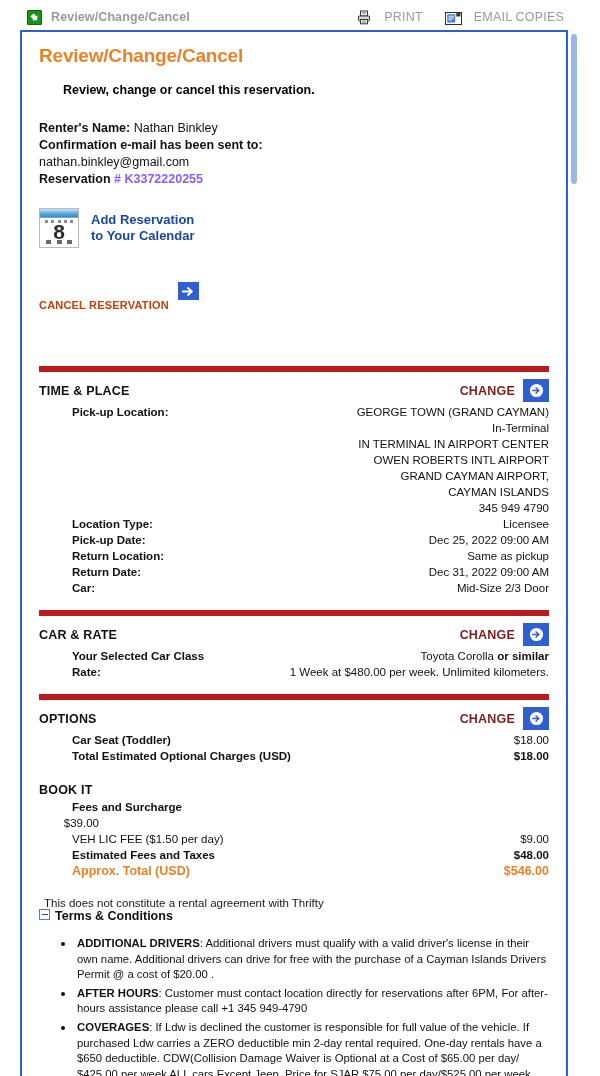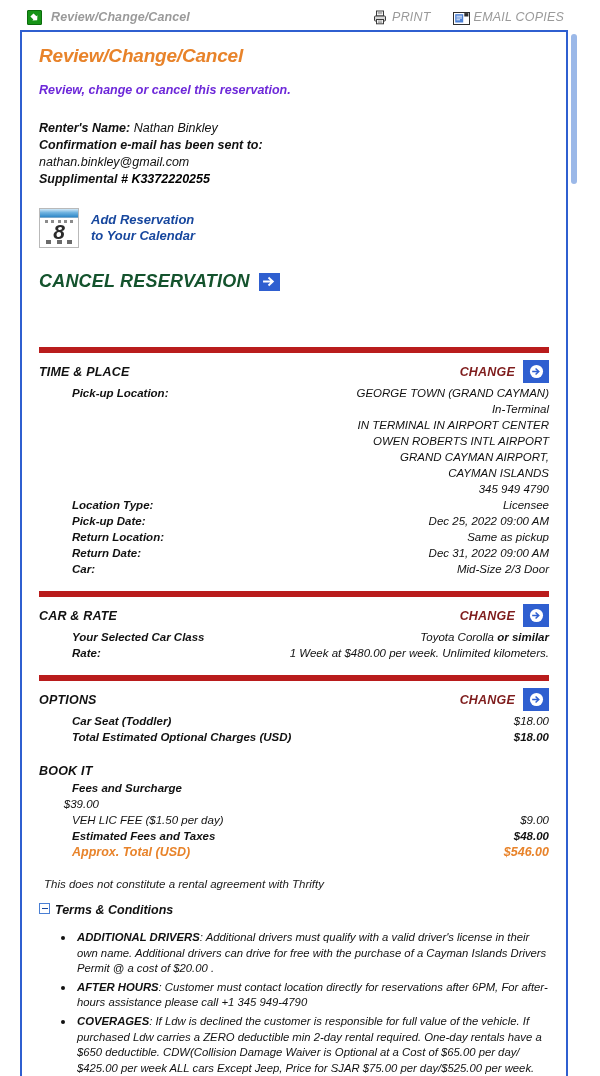--- a/index.html
+++ b/index.html
@@ -3,21 +3,21 @@
 <meta charset="utf-8">
 <style>
   * { box-sizing: border-box; }
   html, body {
     margin: 0; padding: 0;
     width: 600px; height: 1076px;
     background: #ffffff;
     font-family: "Liberation Sans", sans-serif;
     overflow: hidden;
   }
-  #page { position: relative; width: 536px; height: 1076px; background: #fff; font-style: italic; }
+  #page { position: relative; width: 536px; height: 1076px; background: #fff; }
 
   
   .topbar {
     position: absolute; left: 0; top: 0; width: 600px; height: 34px;
     display: flex; align-items: center;
   }
   .tb-left { display: flex; align-items: center; margin-left: 27px; }
   .green-icon {
     width: 15px; height: 15px; background: #169416;
     border: 1px solid #0c6b0c; border-radius: 1px;
@@ -26,21 +26,21 @@
   }
   .green-icon svg { display:block; }
   .tb-title {
     margin-left: 9px; font-size: 12.5px; font-weight: bold;
     color: #9a9a9a; letter-spacing: .1px;
   }
   .tb-right {
     position: absolute; right: 36px; top: 0; height: 34px;
     display: flex; align-items: center; gap: 22px;
   }
-  .tb-action { display: flex; align-items: center; gap: 4px; cursor: pointer; }
+  .tb-action { display: flex; align-items: center; gap: 12px; cursor: pointer; }
   .tb-action-label { font-size: 12.5px; color: #9a9a9a; letter-spacing: .2px; }
 
   .printer-ico { width: 15px; height: 15px; position: relative; }
   .email-ico { width: 17px; height: 13px; position: relative; }
 
   
   .panel {
     position: absolute; left: 20px; top: 30px;
     width: 548px; height: 1046px;
     border: 2px solid #2f5fd0;
@@ -58,27 +58,27 @@
   .scrollthumb {
     position:absolute; left: 571px; top: 34px; width: 6px; height: 150px;
     background: #9bb8e8; border-radius: 3px;
   }
 
   h1.page-title {
     margin: 13px 0 0 0; font-size: 19px; font-weight: bold;
     color: #e8832a; letter-spacing: -.2px;
   }
   .subtitle {
-    margin-top: 16px; font-size: 12.5px; font-weight: bold; color: #6d28d9;
+    margin-top: 16px; font-size: 12.5px; font-weight: bold; color: #000000; margin-left: 24px;
   }
 
   .renter-block { margin-top: 23px; font-size: 12.5px; color: #111; line-height: 17px; }
   .renter-block .lbl { font-weight: bold; }
   .renter-block .val { font-weight: normal; }
-  .conf-num { color: #000000; font-weight: bold; }
+  .conf-num { color: #8b5cf6; font-weight: bold; }
 
   
   .cal-row { margin-top: 20px; display: flex; align-items: center; }
   .cal-icon {
     width: 40px; height: 40px; border: 1px solid #b9b9b9; background: #fff;
     position: relative; overflow: hidden; flex: 0 0 auto;
   }
   .cal-bar {
     position: absolute; left: 0; top: 0; width: 100%; height: 9px;
     background: linear-gradient(to bottom, #cfe7f7 0%, #6fb3e0 45%, #2f88c8 100%);
@@ -99,21 +99,21 @@
     display: flex; justify-content: space-between;
   }
   .cal-foot span { width: 5px; height: 4px; background: #6a6a6a; display:block; }
   .cal-link {
     margin-left: 12px; font-size: 13px; font-weight: bold; color: #17479e;
     line-height: 16px; cursor: pointer;
   }
 
   
   .cancel-row { margin-top: 23px; display: flex; align-items: center; }
-  .cancel-label { font-size: 18px; font-weight: bold; color: #14532d; letter-spacing: .2px; }
+  .cancel-label { font-size: 11px; font-weight: bold; color: #c2410c; letter-spacing: .2px; margin-top: 28px; }
   .arrow-btn {
     width: 21px; height: 18px; background: #2f5fd0;
     display: inline-flex; align-items: center; justify-content: center;
     margin-left: 9px; cursor: pointer;
   }
   .arrow-btn svg { display: block; }
 
   
   .section-head {
     margin-top: 14px; border-top: 6px solid #b91c1c;
@@ -146,21 +146,21 @@
   .rate-row .v { font-weight: normal; }
 
   .total-row .k, .total-row .v { color: #e8832a; font-weight: bold; font-size: 12.5px; }
 
   .disclaimer {
     margin-top: 18px; padding-left: 5px;
     font-size: 11.5px; color: #1a1a1a;
   }
 
   
-  .terms-head { margin-top: 13px; display: flex; align-items: center; }
+  .terms-head { margin-top: 0; display: flex; align-items: center; }
   .tw-box {
     width: 11px; height: 11px; border: 1px solid #4a7fd4; background: #fff;
     display: inline-flex; align-items: center; justify-content: center;
     margin-right: 5px; margin-top: -3px; cursor: pointer;
   }
   .tw-box i { display:block; width: 6px; height: 1px; background: #17479e; font-style: normal; }
   .terms-title { font-size: 12.5px; font-weight: bold; color: #111; }
 
   ul.terms {
     margin: 13px 0 0 0; padding: 0 0 0 22px; list-style: none;
@@ -224,21 +224,21 @@
       <div class="subtitle">Review, change or cancel this reservation.</div>
 
       <div class="renter-block">
         <div>
           <span class="lbl">Renter's Name:</span>
           <span class="val">Nathan Binkley</span>
         </div>
         <div class="lbl">Confirmation e-mail has been sent to:</div>
         <div class="val">nathan.binkley@gmail.com</div>
         <div>
-          <span class="lbl">Supplimental</span>
+          <span class="lbl">Reservation</span>
           <span class="conf-num"># K3372220255</span>
         </div>
       </div>
 
       <div class="cal-row">
         <span class="cal-icon">
           <span class="cal-bar"></span>
           <span class="cal-dots">
               <span></span>
               <span></span>

